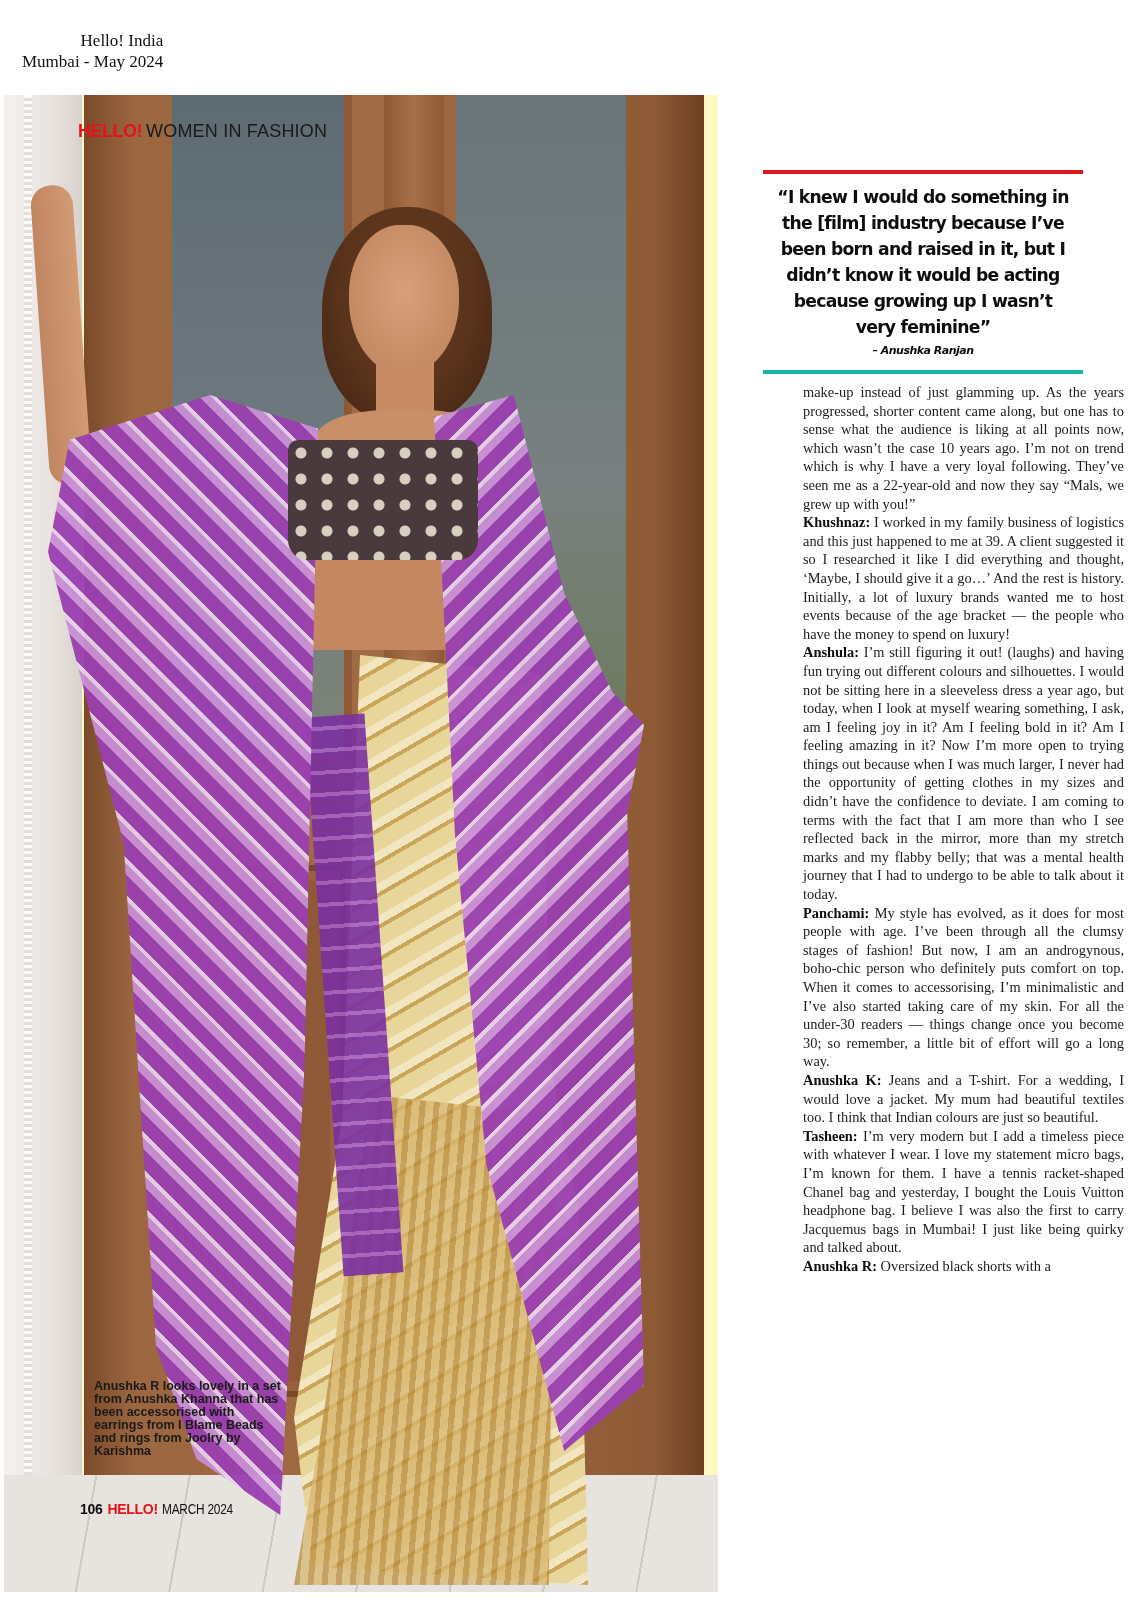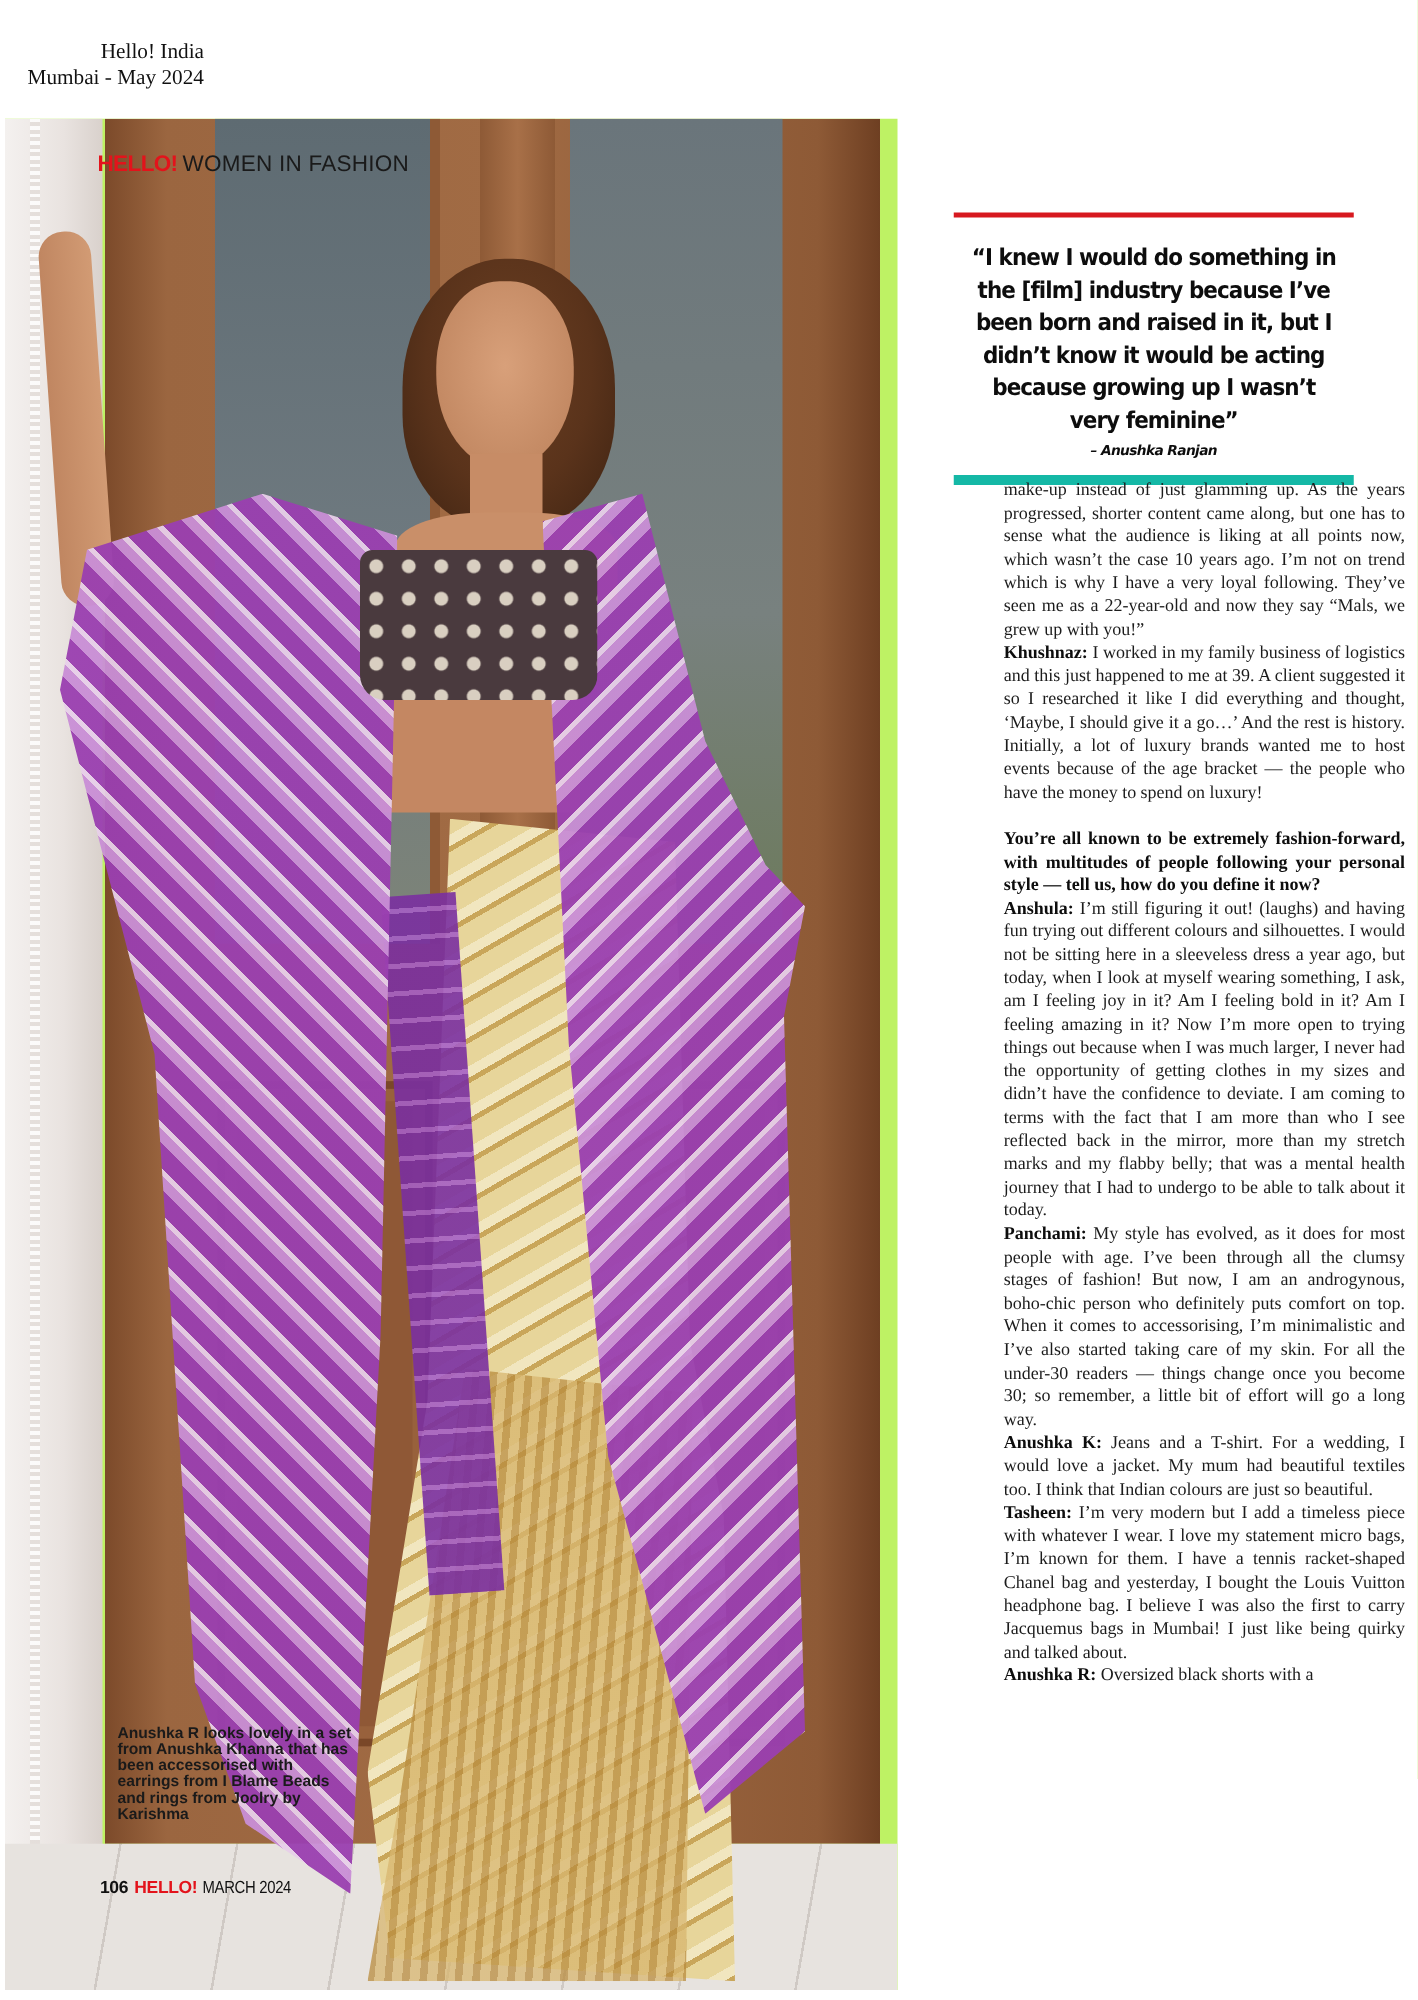--- a/index.html
+++ b/index.html
@@ -2,21 +2,21 @@
 <html><head>
   <meta charset="utf-8">
   <style>
     html, body { margin: 0; padding: 0; background: #ffffff; }
     body { width: 1134px; height: 1600px; position: relative; overflow: hidden; font-family: "Liberation Serif", serif; color: #111; }
 
     .source-header { position: absolute; left: 22px; top: 30px; font-family: "Liberation Serif", serif; font-size: 17px; line-height: 21px; color: #111; text-align: right; }
     .source-header div { white-space: nowrap; }
 
     
-    .photo { position: absolute; left: 4px; top: 95px; width: 714px; height: 1497px; overflow: hidden; background: #bef264; }
+    .photo { position: absolute; left: 4px; top: 95px; width: 714px; height: 1497px; overflow: hidden; background: #fef9c3; }
     .photo .wall-left { position: absolute; left: 0; top: 0; width: 78px; height: 100%; background: linear-gradient(90deg, #f4f1ef 0%, #e9e3e0 60%, #d9d1cc 100%); }
     .photo .wall-left .edge { position:absolute; left: 20px; top: 0; width: 8px; height: 100%; background: repeating-linear-gradient(180deg, #ffffff 0 3px, #e2dcd8 3px 6px); opacity: .8; }
     .photo .door-frame { position: absolute; left: 80px; top: 0; width: 620px; height: 1380px; background: linear-gradient(90deg, #7c4a2a 0%, #9b6640 8%, #a16b44 50%, #8e5a36 92%, #6e3f22 100%); }
     .photo .glass-left { position: absolute; left: 168px; top: 0; width: 172px; height: 660px; background: linear-gradient(180deg, #5e6b72 0%, #6f7a80 55%, #7d8478 100%); border-right: 8px solid #8e5a36; }
     .photo .glass-right { position: absolute; left: 452px; top: 0; width: 170px; height: 660px; background: linear-gradient(180deg, #6a757b 0%, #78817f 60%, #6c7a5a 100%); }
     .photo .mullion { position: absolute; left: 380px; top: 0; width: 60px; height: 1370px; background: linear-gradient(90deg, #8e5a36, #a87048 50%, #8e5a36); }
     .photo .panel-left { position: absolute; left: 170px; top: 770px; width: 160px; height: 520px; border: 6px solid #7a4728; background: #8f5836; box-shadow: inset 0 0 0 10px #98613c; }
     .photo .panel-right { position: absolute; left: 452px; top: 770px; width: 160px; height: 520px; border: 6px solid #7a4728; background: #8f5836; box-shadow: inset 0 0 0 10px #98613c; }
     .photo .floor { position: absolute; left: 0; top: 1380px; width: 100%; height: 120px; background: repeating-linear-gradient(100deg, #e7e3df 0 90px, #cfc9c4 90px 92px); }
 
@@ -38,21 +38,21 @@
     .kicker .brand { color: #e3131b; font-weight: 900; font-style: normal; letter-spacing: -0.5px; }
     .kicker .section { color: #1a1a1a; font-weight: 400; margin-left: 4px; }
 
     .caption { position: absolute; left: 90px; top: 1285px; width: 190px; font-family: "Liberation Sans", sans-serif; font-weight: 700; font-size: 12.5px; line-height: 13px; color: #1a1a1a; }
     .folio { position: absolute; left: 76px; top: 1406px; font-family: "Liberation Sans", sans-serif; font-size: 14px; white-space: nowrap; letter-spacing: -0.3px; }
     .folio .num { font-weight: 700; color: #111; }
     .folio .brand { font-weight: 900; color: #e3131b; margin-left: 5px; }
     .folio .date { color: #111; margin-left: 4px; transform: scaleX(.85); display: inline-block; transform-origin: left; }
 
     
-    .pull-quote { position: absolute; left: 763px; top: 170px; width: 320px; border-top: 4px solid #d7191f; border-bottom: 8px solid #14b8a6; padding: 20px 0 8px; text-align: center; }
+    .pull-quote { position: absolute; left: 763px; top: 170px; width: 320px; border-top: 4px solid #d7191f; border-bottom: 4px solid #14b8a6; padding: 10px 0 8px; text-align: center; }
     .pull-quote .quote-text { font-family: "DejaVu Sans", sans-serif; font-weight: 700; font-size: 18.5px; line-height: 26px; color: #0d0d0d; letter-spacing: -0.8px; transform: scaleX(.93); transform-origin: center; }
     .pull-quote .attribution { font-family: "DejaVu Sans", sans-serif; font-weight: 700; font-style: italic; font-size: 11px; line-height: 22px; color: #0d0d0d; letter-spacing: -0.5px; }
 
     
     .body-column { position: absolute; left: 803px; top: 383px; width: 321px; font-family: "Liberation Serif", serif; font-size: 14.4px; line-height: 18.6px; color: #1b1b1b; text-align: justify; hyphens: none; }
     .body-column p { margin: 0; }
     .body-column .speaker { font-weight: 700; color: #0d0d0d; }
     .body-column .question { font-weight: 700; color: #0d0d0d; margin-top: 18.6px; }
   </style>
 </head>
@@ -101,20 +101,19 @@
 
 <div class="pull-quote">
   <div class="quote-text">“I knew I would do something in the [film] industry because I’ve been born and raised in it, but I didn’t know it would be acting because growing up I wasn’t very feminine”</div>
   <div class="attribution">– Anushka Ranjan</div>
 </div>
 
 <div class="body-column">
   <p><span>make-up instead of just glamming up. As the years progressed, shorter content came along, but one has to sense what the audience is liking at all points now, which wasn’t the case 10 years ago. I’m not on trend which is why I have a very loyal following. They’ve seen me as a 22-year-old and now they say “Mals, we grew up with you!”</span></p>
   <p><span class="speaker">Khushnaz:</span><span> I worked in my family business of logistics and this just happened to me at 39. A client suggested it so I researched it like I did everything and thought, ‘Maybe, I should give it a go…’ And the rest is history. Initially, a lot of luxury brands wanted me to host events because of the age bracket — the people who have the money to spend on luxury!</span></p>
 
-  <p class="question">You’re all known to be extremely fashion-forward, with multitudes of people following your personal style — tell us, how do you define it now?</p>
 
   <p><span class="speaker">Anshula:</span><span> I’m still figuring it out! (laughs) and having fun trying out different colours and silhouettes. I would not be sitting here in a sleeveless dress a year ago, but today, when I look at myself wearing something, I ask, am I feeling joy in it? Am I feeling bold in it? Am I feeling amazing in it? Now I’m more open to trying things out because when I was much larger, I never had the opportunity of getting clothes in my sizes and didn’t have the confidence to deviate. I am coming to terms with the fact that I am more than who I see reflected back in the mirror, more than my stretch marks and my flabby belly; that was a mental health journey that I had to undergo to be able to talk about it today.</span></p>
   <p><span class="speaker">Panchami:</span><span> My style has evolved, as it does for most people with age. I’ve been through all the clumsy stages of fashion! But now, I am an androgynous, boho-chic person who definitely puts comfort on top. When it comes to accessorising, I’m minimalistic and I’ve also started taking care of my skin. For all the under-30 readers — things change once you become 30; so remember, a little bit of effort will go a long way.</span></p>
   <p><span class="speaker">Anushka K:</span><span> Jeans and a T-shirt. For a wedding, I would love a jacket. My mum had beautiful textiles too. I think that Indian colours are just so beautiful.</span></p>
   <p><span class="speaker">Tasheen:</span><span> I’m very modern but I add a timeless piece with whatever I wear. I love my statement micro bags, I’m known for them. I have a tennis racket-shaped Chanel bag and yesterday, I bought the Louis Vuitton headphone bag. I believe I was also the first to carry Jacquemus bags in Mumbai! I just like being quirky and talked about.</span></p>
   <p><span class="speaker">Anushka R:</span><span> Oversized black shorts with a</span></p>
 </div>
 
 </body></html>

